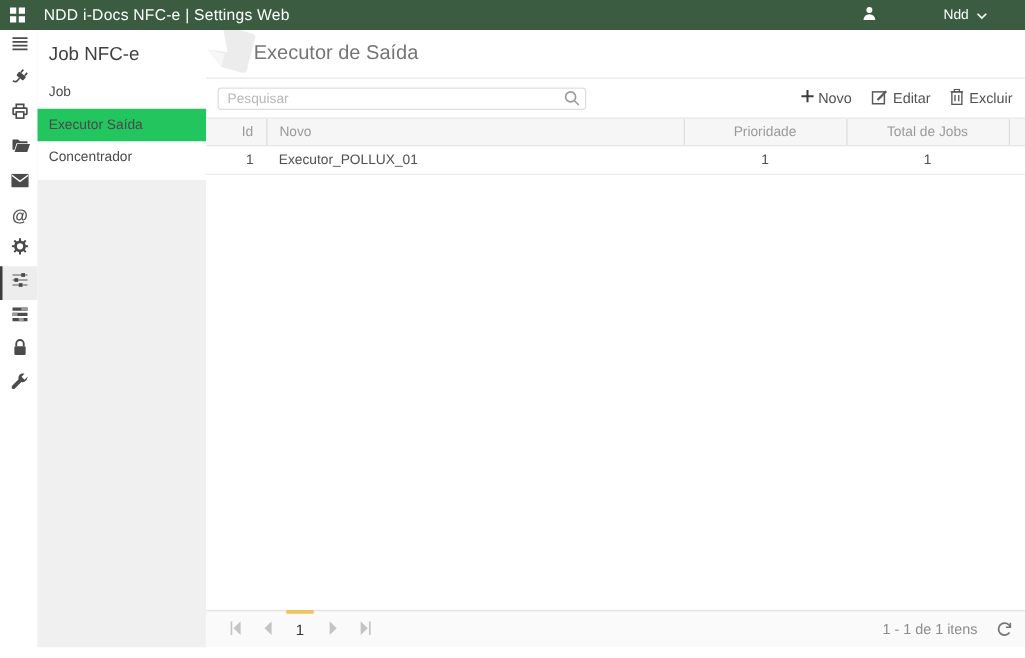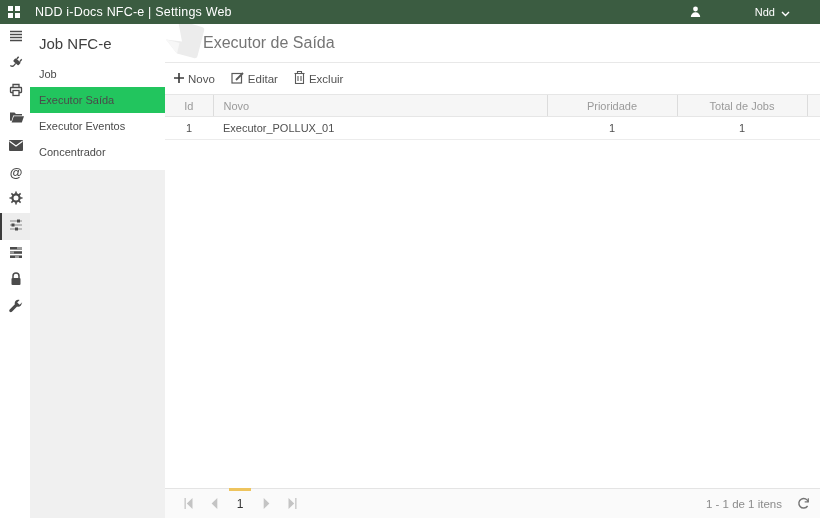--- a/index.html
+++ b/index.html
@@ -56,21 +56,21 @@
   
   table.grid { width:100%; border-collapse:collapse; table-layout:fixed; }
   table.grid col.c-id { width:48px; } table.grid col.c-nome { width:334px; }
   table.grid col.c-pri { width:130px; } table.grid col.c-tot { width:130px; }
   table.grid th { background:#f6f6f6; border-top:1px solid #e6e6e6;
     border-bottom:1px solid #e6e6e6; font-weight:normal; font-size:11px;
     color:#9a9a9a; height:22px; padding:0 10px; cursor:pointer; }
   table.grid th + th { border-left:1px solid #dcdcdc; }
   table.grid td { font-size:11px; color:#4f4f4f; height:23px;
     border-bottom:1px solid #ececec; padding:0 10px; }
-  .al-r { text-align:center; } .al-l { text-align:left; } .al-c { text-align:center; }
+  .al-r { text-align:right; } .al-l { text-align:left; } .al-c { text-align:center; }
 
   .grid-spacer { flex:1 1 auto; }
 
   
   .pager { height:30px; flex:0 0 auto; background:#fafafa;
     border-top:1px solid #e4e4e4; display:flex; align-items:center;
     padding:0 10px; }
   .pg-btn { width:26px; height:100%; display:flex; align-items:center;
     justify-content:center; cursor:pointer; position:relative; }
   .pg-num { font-size:12px; color:#333; }
@@ -192,38 +192,46 @@
               <path d="M12.7 4.2c0 1.9-1.6 3.5-3.5 3.5-.4 0-.8-.1-1.1-.2l-5.2 5.2c-.6.6-1.6.6-2.2 0-.6-.6-.6-1.6 0-2.2l5.2-5.2c-.1-.3-.2-.7-.2-1.1C5.7 2.3 7.3.7 9.2.7c.5 0 1 .1 1.4.3L8.2 3.4l2.4 2.4L13 3.4c.2.4.3.8-.3.8z"></path>
             </svg></span>
       </div>
     </div>
 
     <div class="menupanel">
       <div class="menu-list">
         <div class="menu-heading">Job NFC-e</div>
         <div class="menu-item">Job</div>
         <div class="menu-item selected">Executor Saída</div>
-        <div class="menu-item">Executor Eventos</div>
         <div class="menu-item">Concentrador</div>
       </div>
     </div>
 
     <div class="content">
 
       <div class="titlebar">
         <span class="watermark">
           <svg width="40" height="39" viewBox="0 0 40 39">
               <path d="M13 -4 L37 3 a3 3 0 0 1 2.1 3.7 L32.5 32 a3 3 0 0 1-3.7 2.1 L12 29.5 1 15.5 17 17.5z" fill="#ececec"></path>
               <path d="M12 29.5 1 15.5 14.5 19z" fill="#f7f7f7"></path>
             </svg>
         </span>
         <div class="page-title">Executor de Saída</div>
       </div>
 
       <div class="toolbar">
+        <div class="search-box">
+          <input type="text" placeholder="Pesquisar" style="">
+          <span class="mag">
+            <svg width="13" height="13" viewBox="0 0 13 13" fill="none" stroke="#9a9a9a" stroke-width="1.3">
+                <circle cx="5.5" cy="5.5" r="4"></circle>
+                <path d="M8.6 8.6L12 12"></path>
+              </svg>
+          </span>
+        </div>
         <div class="toolbar-buttons">
           <div class="tb-btn">
             <span><svg width="10" height="10" viewBox="0 0 11 11" stroke="#3c3c3c" stroke-width="1.8">
                   <path d="M5.5 0v11M0 5.5h11"></path>
                 </svg></span>
             <span>Novo</span>
           </div>
           <div class="tb-btn">
             <span><svg width="13" height="13" viewBox="0 0 13 13" fill="none" stroke="#5a5a5a">
                   <rect x="1" y="2.5" width="9.5" height="9.5" stroke-width="1.2"></rect>

